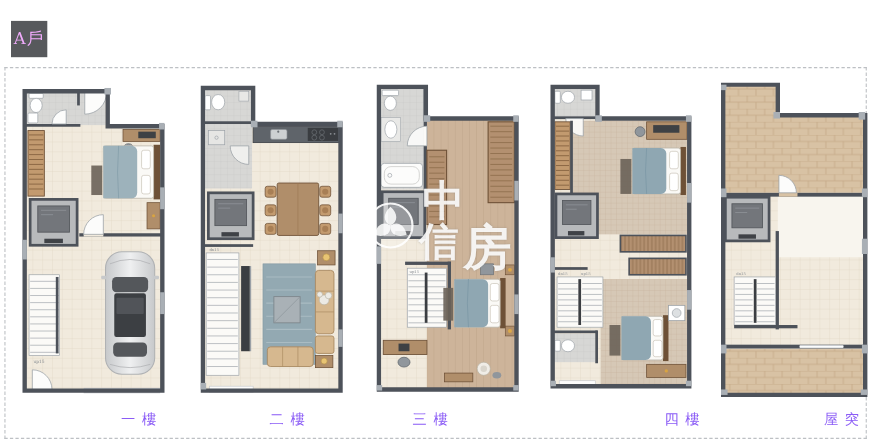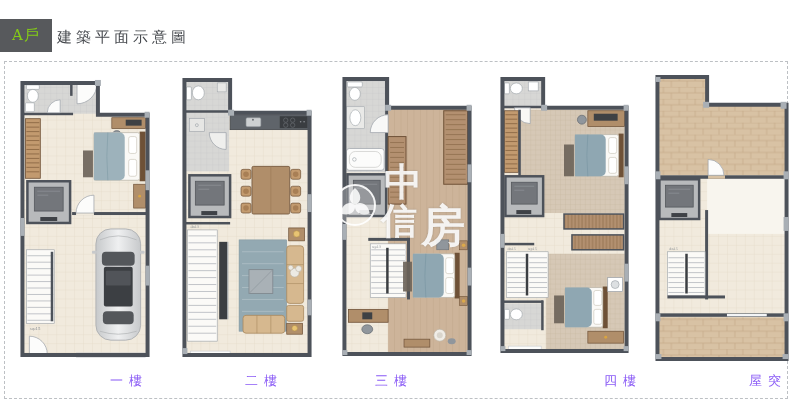--- a/index.html
+++ b/index.html
@@ -1,19 +1,19 @@
 <!DOCTYPE html>
 <html><head>
 <meta charset="utf-8">
 <style>
   html,body{margin:0;padding:0;background:#fff;}
   .page{position:relative;width:800px;height:407px;background:#ffffff;overflow:hidden;
         font-family:"DejaVu Serif","Liberation Serif",serif;}
-  .badge{position:absolute;left:0;top:19px;width:52px;height:33px;background:#57595c;
-         color:#84cc16;display:flex;align-items:center;justify-content:center;font-size:15px;letter-spacing:1px;}
+  .badge{position:absolute;left:10px;top:19px;width:33px;height:33px;background:#57595c;
+         color:#f0abfc;display:flex;align-items:center;justify-content:center;font-size:15px;letter-spacing:1px;}
   .title{position:absolute;left:57px;top:28px;font-size:15px;letter-spacing:4px;color:#45484d;}
   .board{position:absolute;left:4px;top:61px;width:784px;height:338px;border:1px dashed #bdc0c4;box-sizing:border-box;}
   .plan{position:absolute;top:75px;}
   .plan svg{display:block;}
   .floor-label{position:absolute;top:372px;transform:translateX(-50%);font-size:13px;
                letter-spacing:6px;color:#8b5cf6;white-space:nowrap;}
   .watermark{position:absolute;left:330px;top:160px;width:150px;height:130px;pointer-events:none;}
   .wm-char{position:absolute;color:rgba(255,255,255,0.88);font-weight:bold;
            text-shadow:0 0 2px rgba(110,110,110,0.40);line-height:1;}
   .wm-c0{left:54px;top:3px;font-size:38px;}
@@ -22,21 +22,20 @@
   .wm-logo{position:absolute;left:2px;top:22px;}
 </style>
 </head>
 <body>
 
 <div class="page">
 
   <div class="badge">
     <span>A戶</span>
   </div>
-  <div class="title">建築平面示意圖</div>
 
   <div class="board"></div>
 
   <div class="plan" style="left:20px">
   <svg viewBox="0 0 130 290" width="130" height="288">
     <defs>
       <pattern id="f1g" width="9" height="9" patternUnits="userSpaceOnUse">
         <rect width="9" height="9" fill="#f1eadd"></rect>
             <path d="M9 0H0V9" fill="none" stroke="#e0d6c3" stroke-width="0.6"></path>
       </pattern>

